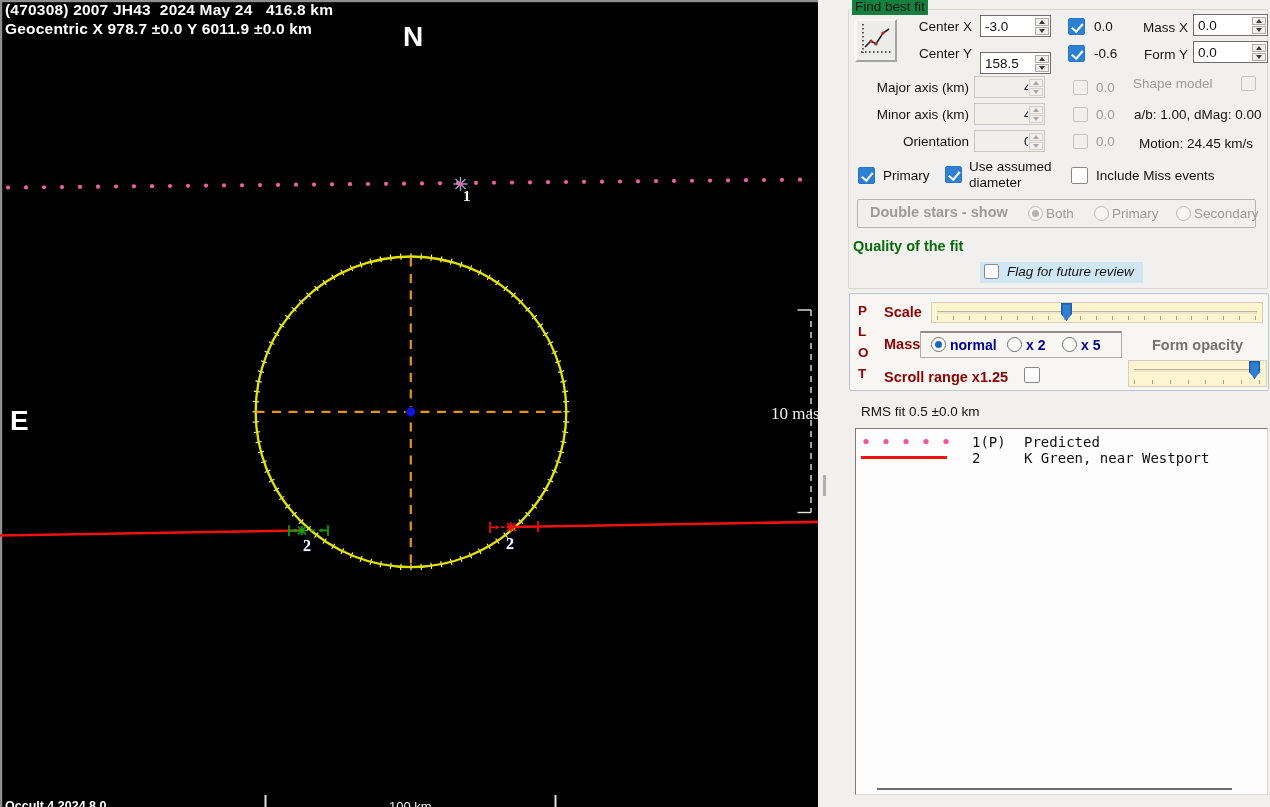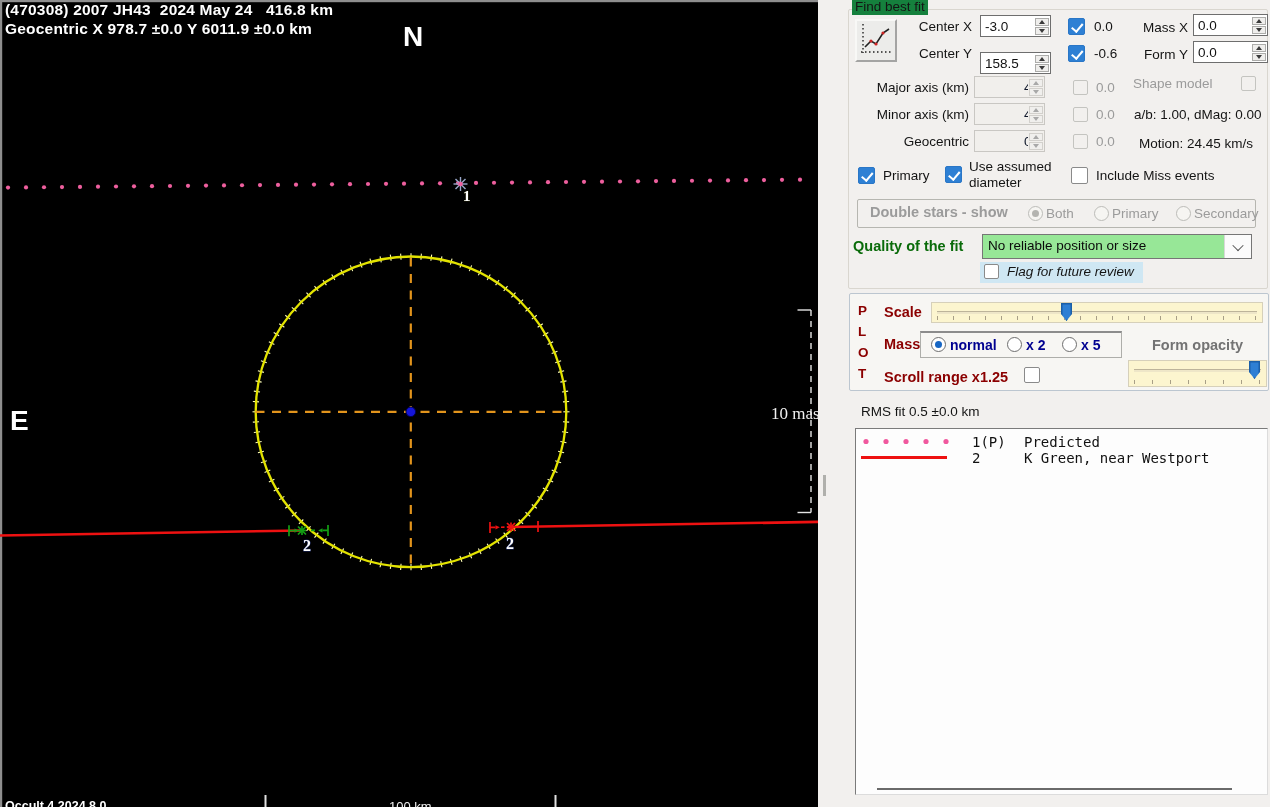--- a/index.html
+++ b/index.html
@@ -364,21 +364,21 @@
     <span class="val">416.8</span>
     <span class="btns">
         <span class="sb up"></span>
         <span class="sb dn"></span>
       </span>
   </div>
   <span class="cb sm dis" style="left:1073px;top:107px"></span>
   <span class="lbl dim" style="left:1096px;top:108px">0.0</span>
   <span class="lbl" style="left:1134px;top:108px">a/b: 1.00, dMag: 0.00</span>
 
-  <span class="lbl rlbl" style="left:845px;top:135px;width:124px">Geocentric</span>
+  <span class="lbl rlbl" style="left:845px;top:135px;width:124px">Orientation</span>
   <div class="spin dis" style="left:974px;top:130px;width:71px">
     <span class="val">0.0</span>
     <span class="btns">
         <span class="sb up"></span>
         <span class="sb dn"></span>
       </span>
   </div>
   <span class="cb sm dis" style="left:1073px;top:134px"></span>
   <span class="lbl dim" style="left:1096px;top:135px">0.0</span>
   <span class="lbl" style="left:1139px;top:137px">Motion: 24.45 km/s</span>
@@ -393,26 +393,20 @@
   <div class="gbox" style="left:857px;top:199px;width:399px;height:29px;border-color:#b6b6b0"></div>
   <span class="lbl b dim" style="left:870px;top:205px;font-size:14.5px">Double stars - show</span>
   <span class="rad dis on" style="left:1028px;top:206px"></span>
   <span class="lbl dim" style="left:1046px;top:207px">Both</span>
   <span class="rad dis" style="left:1094px;top:206px"></span>
   <span class="lbl dim" style="left:1112px;top:207px">Primary</span>
   <span class="rad dis" style="left:1176px;top:206px"></span>
   <span class="lbl dim" style="left:1194px;top:207px">Secondary</span>
 
   <span class="lbl b dgreen" style="left:853px;top:239px;font-size:14.5px">Quality of the fit</span>
-  <div class="select" style="left:982px;top:234px;width:270px;height:25px">
-    <span class="sel-text">No reliable position or size</span>
-    <span class="sel-arrow">
-        <span class="chev"></span>
-      </span>
-  </div>
   <div class="flagstrip" style="left:980px;top:262px;width:163px;height:21px"></div>
   <span class="cb sm" style="left:984px;top:264px"></span>
   <span class="lbl" style="left:1007px;top:265px;font-style:italic">Flag for future review</span>
 
   <div class="gbox" style="left:849px;top:293px;width:420px;height:98px;border-color:#bcc6d0;background:#f7f6f3"></div>
   <span class="lbl b maroon" style="left:858px;top:304px">P</span>
   <span class="lbl b maroon" style="left:858px;top:325px">L</span>
   <span class="lbl b maroon" style="left:858px;top:346px">O</span>
   <span class="lbl b maroon" style="left:858px;top:367px">T</span>
 

